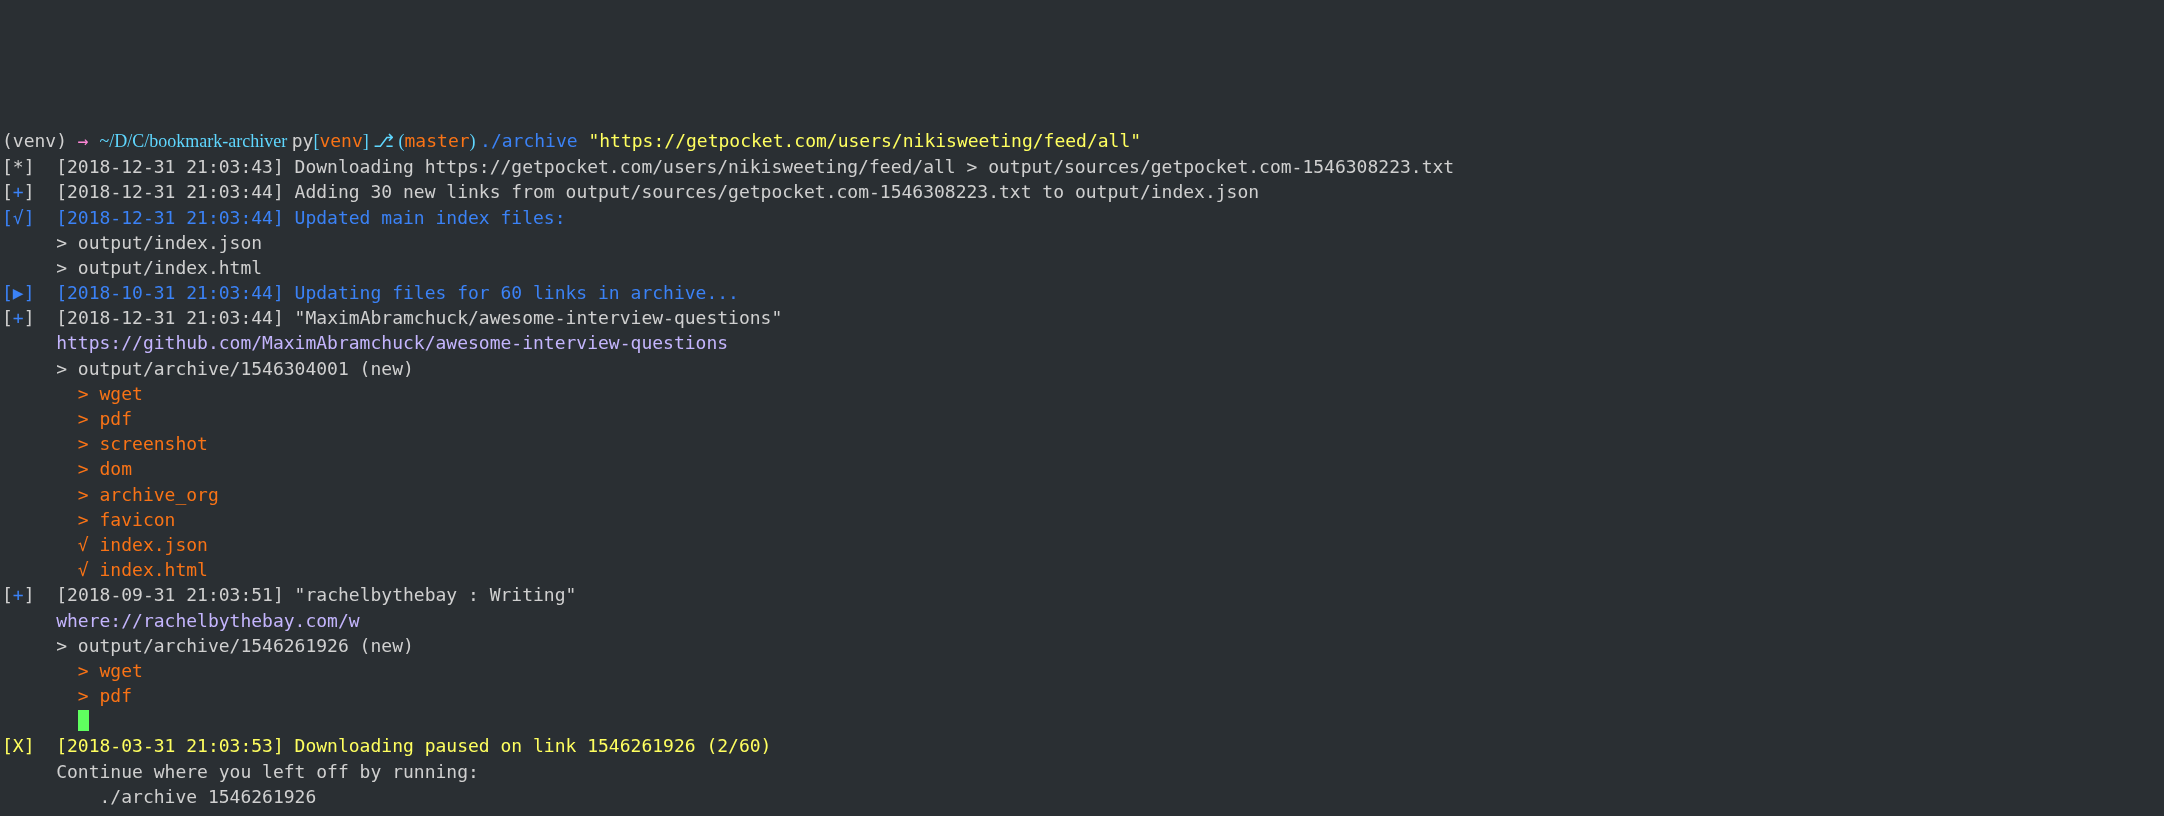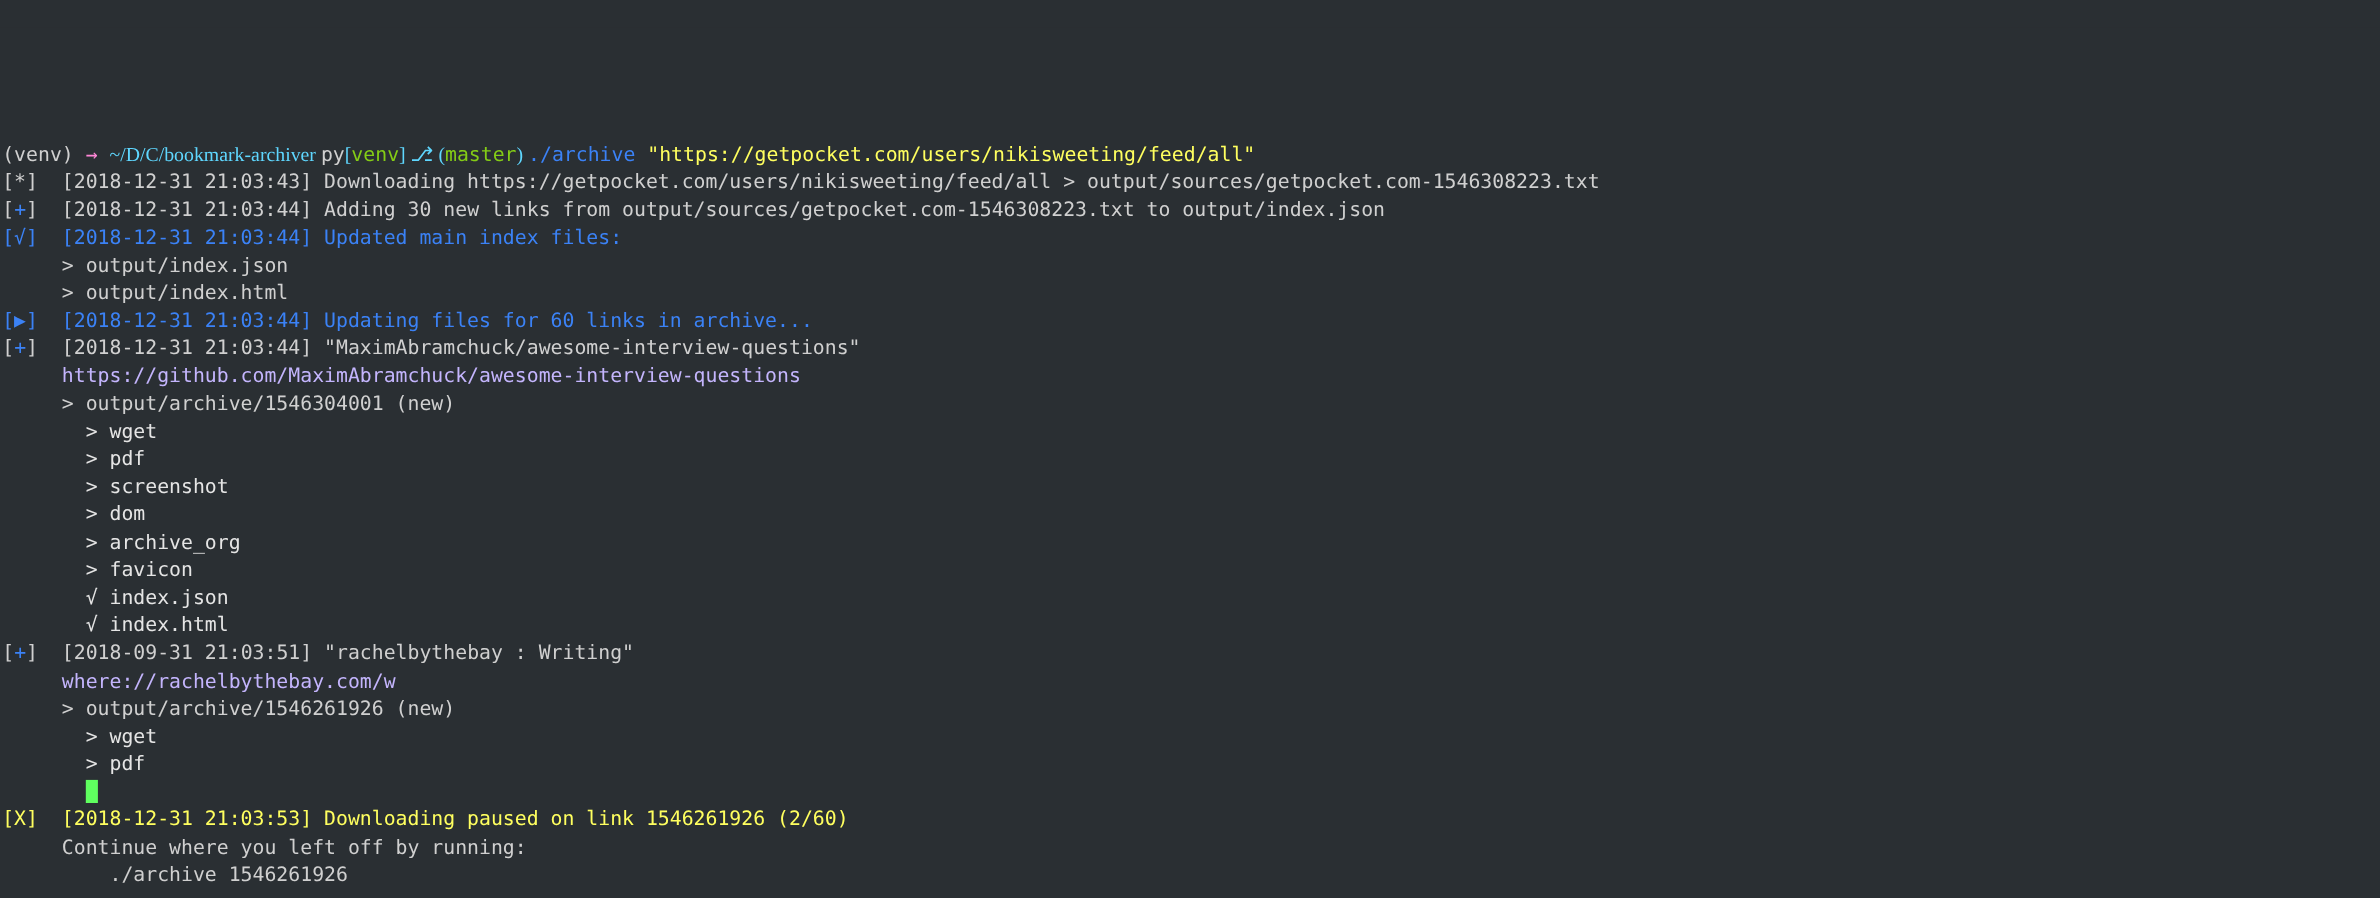--- a/index.html
+++ b/index.html
@@ -9,24 +9,24 @@
     font-family: "Menlo", "Consolas", "DejaVu Sans Mono", monospace;
     font-size: 18px;
     line-height: 1.4;
     color: #d0d0d0;
     white-space: pre;
     overflow-x: auto;
   }
   .cyan   { color: #5fd7ff; font-family: Liberation Serif, serif; }
   .green  { color: #3b82f6; }
   .yellow { color: #ffff5f; }
-  .red    { color: #84cc16; }
+  .red    { color: #f97316; }
   .blue   { color: #c4b5fd; }
   .gray   { color: #d0d0d0; text-align: right; }
-  .ltgray { color: #e5e5e5; }
+  .ltgray { color: #f97316; }
   .magenta{ color: #ff87d7; }
   .cursor {
     display: inline-block;
     width: 0.6em;
     height: 1.2em;
     background: #5fff5f;
     vertical-align: text-bottom;
   }
   .term {
     padding: 2px 0 0 2px;
@@ -36,37 +36,37 @@
 <body>
 
 
 
 <div class="term"><span><span class="gray">(venv) </span><span class="magenta">→ </span><span class="cyan">~/D/C/bookmark-archiver </span><span class="gray">py</span><span class="cyan">[</span><span class="red">venv</span><span class="cyan">] </span><span class="cyan">⎇ </span><span class="cyan">(</span><span class="red">master</span><span class="cyan">) </span><span class="green">./archive </span><span class="yellow">"https://getpocket.com/users/nikisweeting/feed/all"</span></span>
 <span><span class="gray">[*]</span><span class="gray">  [2018-12-31 21:03:43]</span><span class="gray"> Downloading https://getpocket.com/users/nikisweeting/feed/all &gt; output/sources/getpocket.com-1546308223.txt</span></span>
 <span><span class="gray">[</span><span class="green">+</span><span class="gray">]</span><span class="gray">  [2018-12-31 21:03:44]</span><span class="gray"> Adding 30 new links from output/sources/getpocket.com-1546308223.txt to output/index.json</span></span>
 <span class="green">[√]  [2018-12-31 21:03:44] Updated main index files:</span>
 <span class="gray">     &gt; output/index.json</span>
 <span class="gray">     &gt; output/index.html</span>
-<span class="green">[▶]  [2018-12-31 21:03:44] Updating files for 60 links in archive...</span>
+<span class="green">[▶]  [2018-10-31 21:03:44] Updating files for 60 links in archive...</span>
 <span><span class="gray">[</span><span class="green">+</span><span class="gray">]</span><span class="gray">  [2018-12-31 21:03:44]</span><span class="gray"> "MaximAbramchuck/awesome-interview-questions"</span></span>
 <span class="blue">     https://github.com/MaximAbramchuck/awesome-interview-questions</span>
 <span class="gray">     &gt; output/archive/1546304001 (new)</span>
 <span class="ltgray">       &gt; wget</span>
 <span class="ltgray">       &gt; pdf</span>
 <span class="ltgray">       &gt; screenshot</span>
 <span class="ltgray">       &gt; dom</span>
 <span class="ltgray">       &gt; archive_org</span>
 <span class="ltgray">       &gt; favicon</span>
 <span class="ltgray">       √ index.json</span>
 <span class="ltgray">       √ index.html</span>
 <span><span class="gray">[</span><span class="green">+</span><span class="gray">]</span><span class="gray">  [2018-09-31 21:03:51]</span><span class="gray"> "rachelbythebay : Writing"</span></span>
 <span class="blue">     where://rachelbythebay.com/w</span>
 <span class="gray">     &gt; output/archive/1546261926 (new)</span>
 <span class="ltgray">       &gt; wget</span>
 <span class="ltgray">       &gt; pdf</span>
 <span><span class="gray">       </span><span class="cursor"></span></span>
-<span class="yellow">[X]  [2018-12-31 21:03:53] Downloading paused on link 1546261926 (2/60)</span>
+<span class="yellow">[X]  [2018-03-31 21:03:53] Downloading paused on link 1546261926 (2/60)</span>
 <span class="gray">     Continue where you left off by running:</span>
 <span class="gray">         ./archive 1546261926</span>
 </div>
 
 
 
 
 </body></html>

